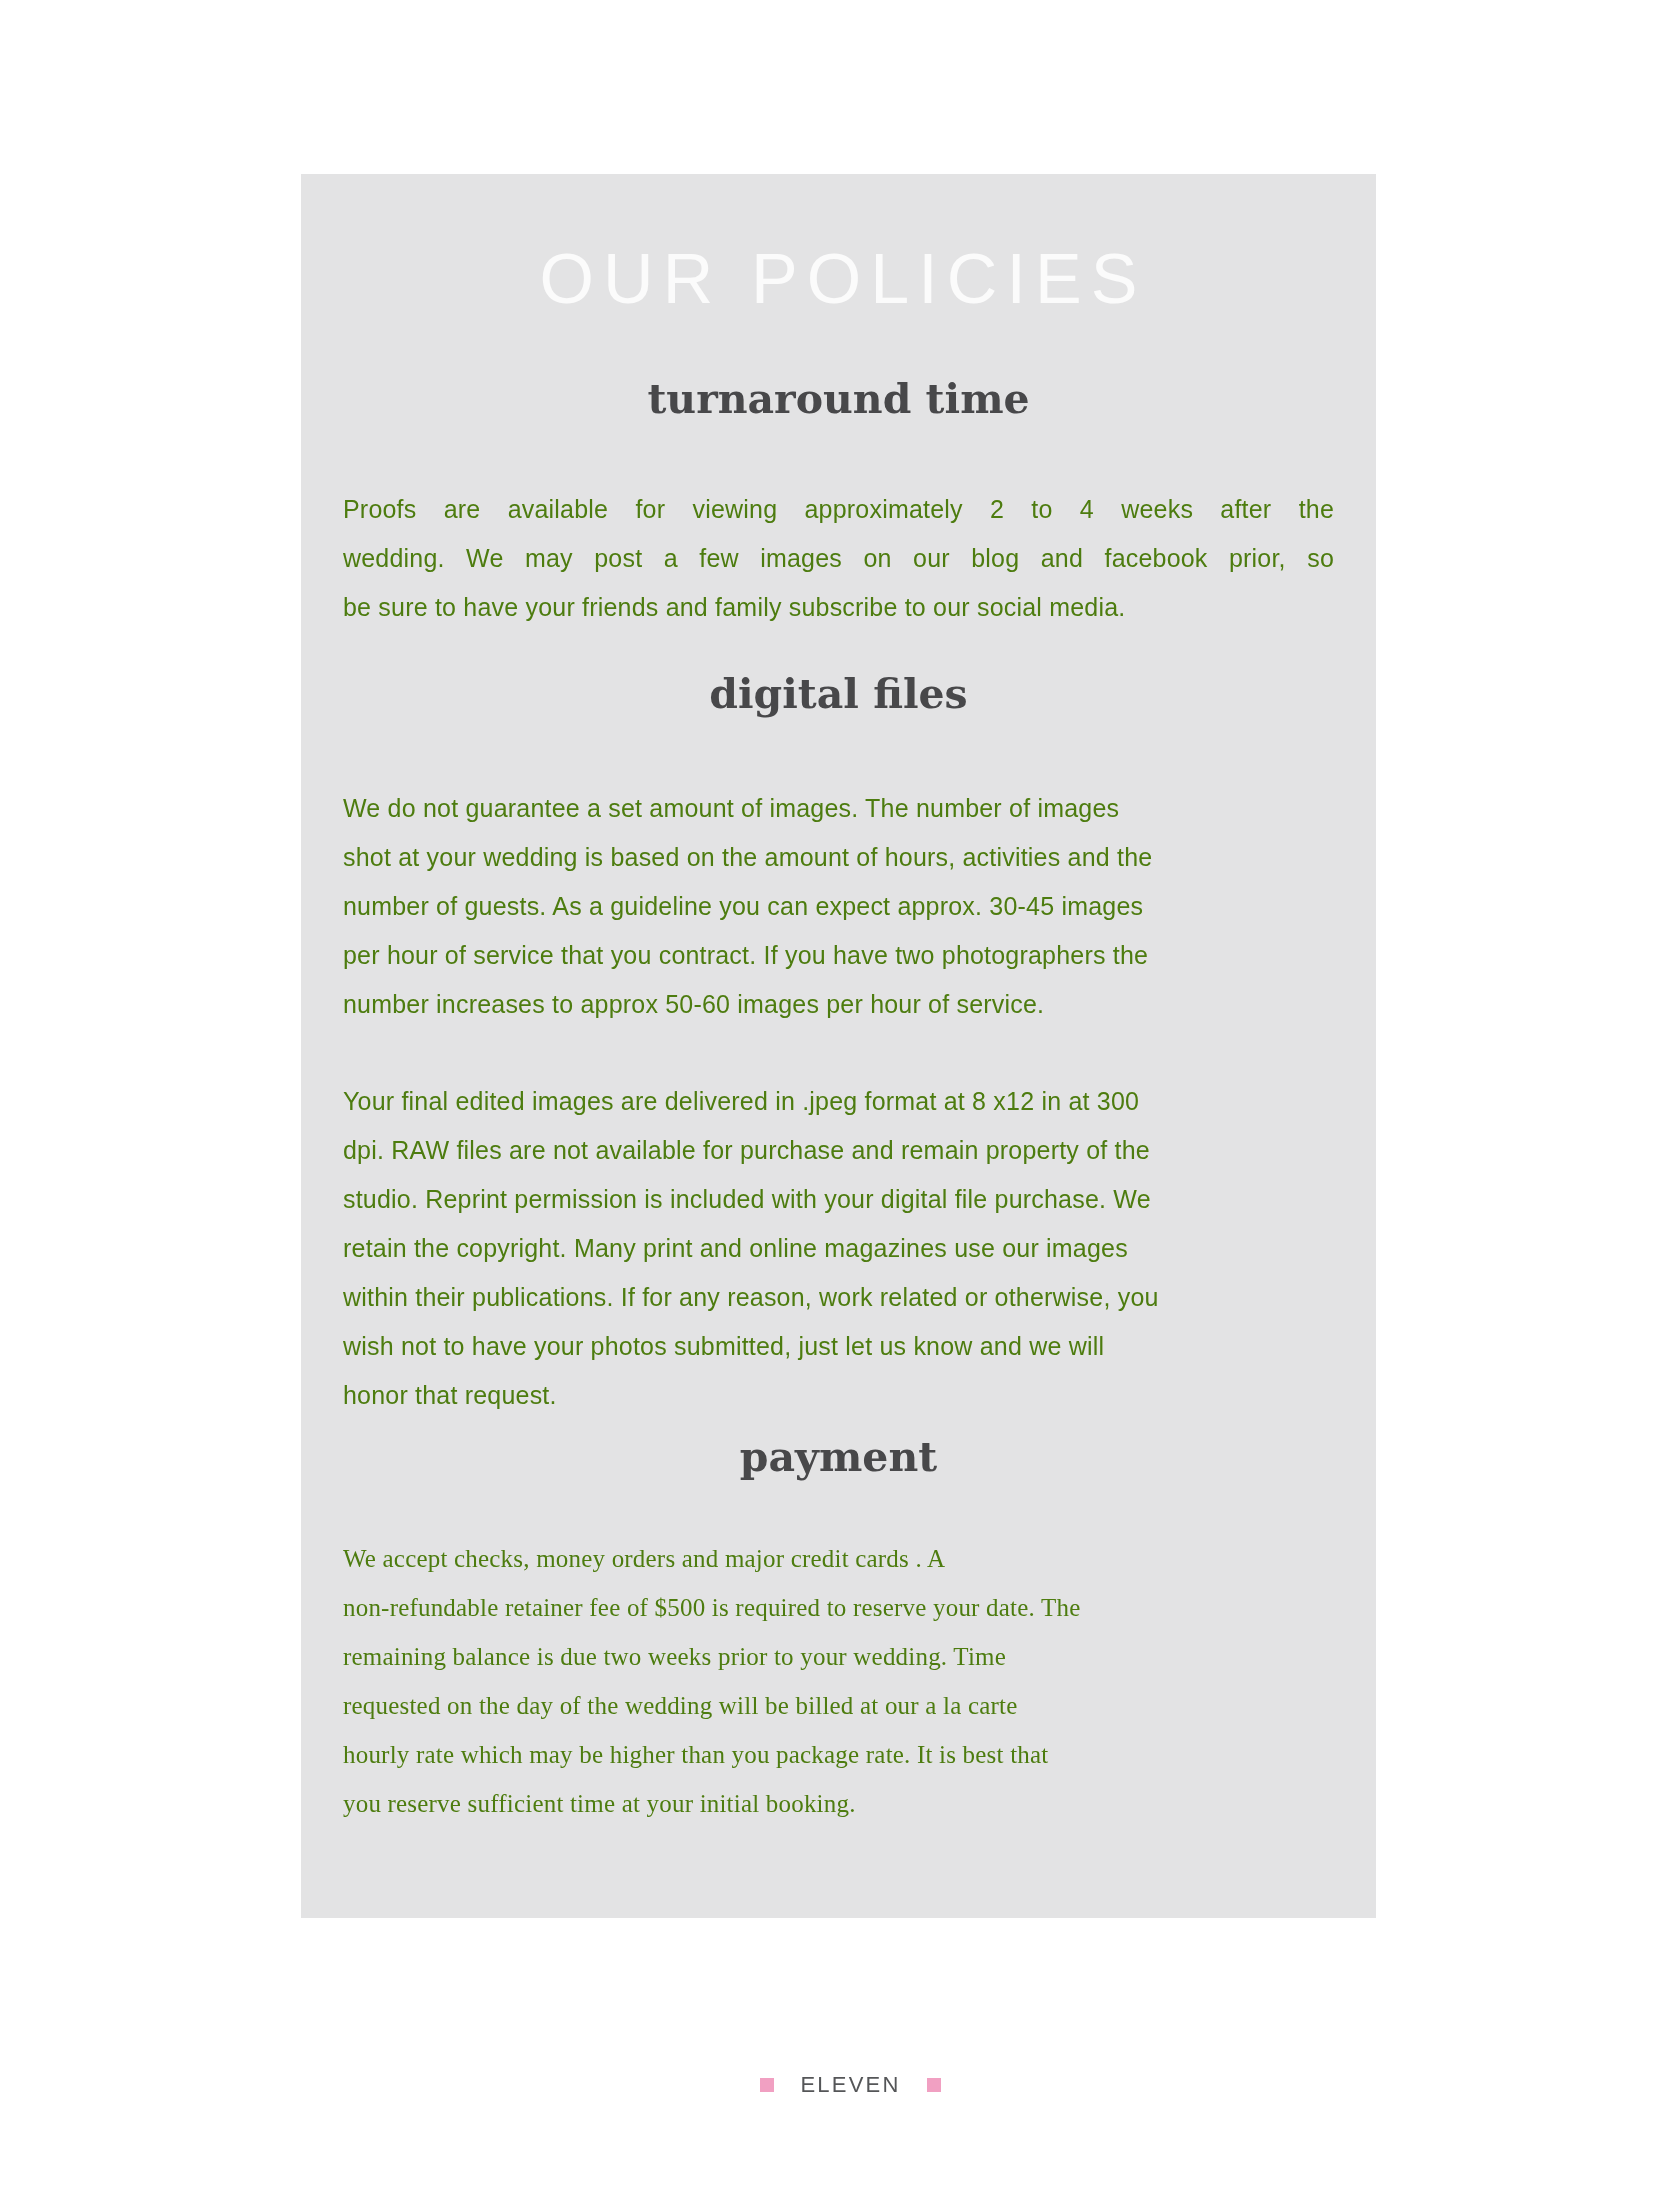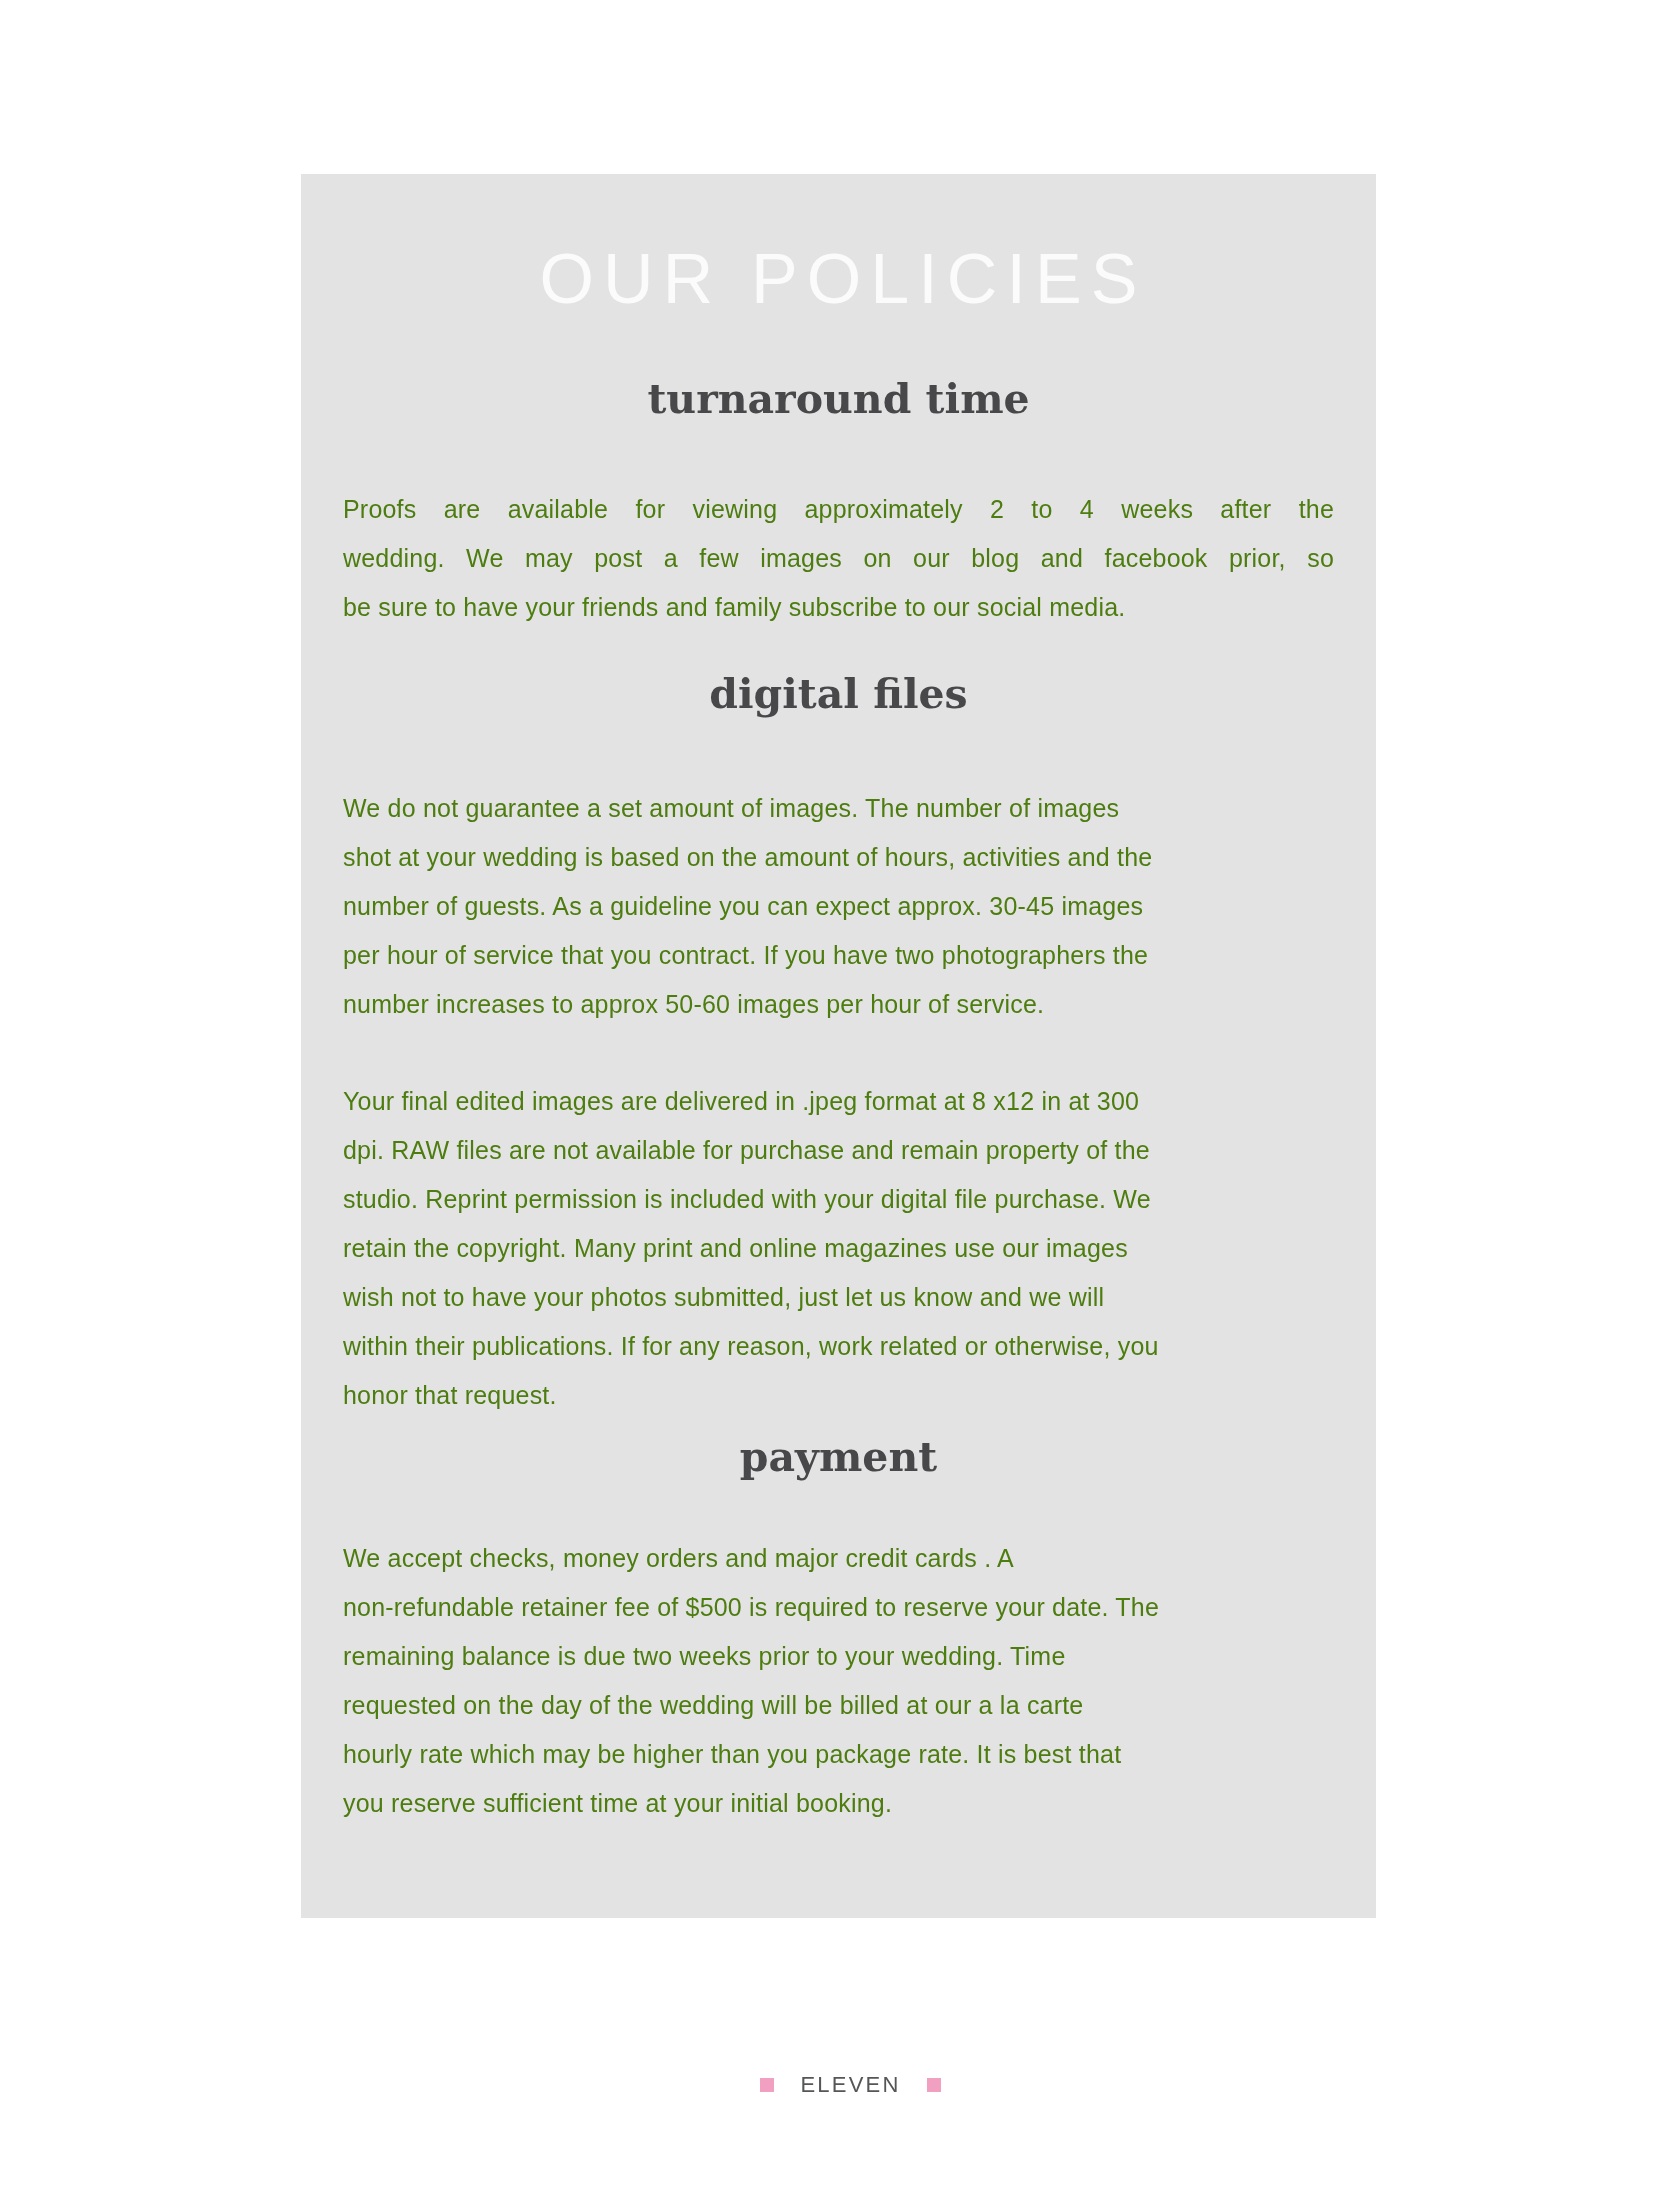--- a/index.html
+++ b/index.html
@@ -44,21 +44,21 @@
   .h-payment    { margin-top: 7px; }
   .para {
     font-size: 25px;
     line-height: 49px;
     color: #4d7c0f;
     letter-spacing: 0.2px;
   }
   .p1 { margin-top: 55px; }
   .p2 { margin-top: 59px; }
   .p3 { margin-top: 48px; }
-  .p4 { margin-top: 46px; }
+  .p4 { margin-top: 46px; font-family: Liberation Serif, serif; }
   .para .jl {
     text-align: justify;
     text-align-last: justify;
   }
   .footer {
     position: absolute;
     left: 12px;
     top: 2072px;
     width: 100%;
     display: flex;
@@ -101,22 +101,22 @@
         <div>number of guests.  As a guideline you can expect approx. 30-45 images</div>
         <div>per hour of service that you contract. If you have two photographers the</div>
         <div>number increases to approx 50-60 images per hour of service.</div>
       </div>
 
     <div class="para p3">
         <div>Your final edited images are delivered in .jpeg format at 8 x12 in at 300</div>
         <div>dpi.  RAW files are not available for purchase and remain property of the</div>
         <div>studio. Reprint permission is included with your digital file purchase.  We</div>
         <div>retain the copyright.  Many print and online magazines use our images</div>
+        <div>within their publications.  If for any reason, work related or otherwise, you</div>
         <div>wish not to have your photos submitted, just let us know and we will</div>
-        <div>within their publications.  If for any reason, work related or otherwise, you</div>
         <div>honor that request.</div>
       </div>
 
     <h2 class="script-heading h-payment">payment</h2>
 
     <div class="para p4">
         <div>We accept checks, money orders and major credit cards .  A</div>
         <div>non-refundable retainer fee of $500 is required to reserve your date.  The</div>
         <div>remaining balance is due two weeks prior to your wedding.  Time</div>
         <div>requested on the day of the wedding will be billed at our a la carte</div>

